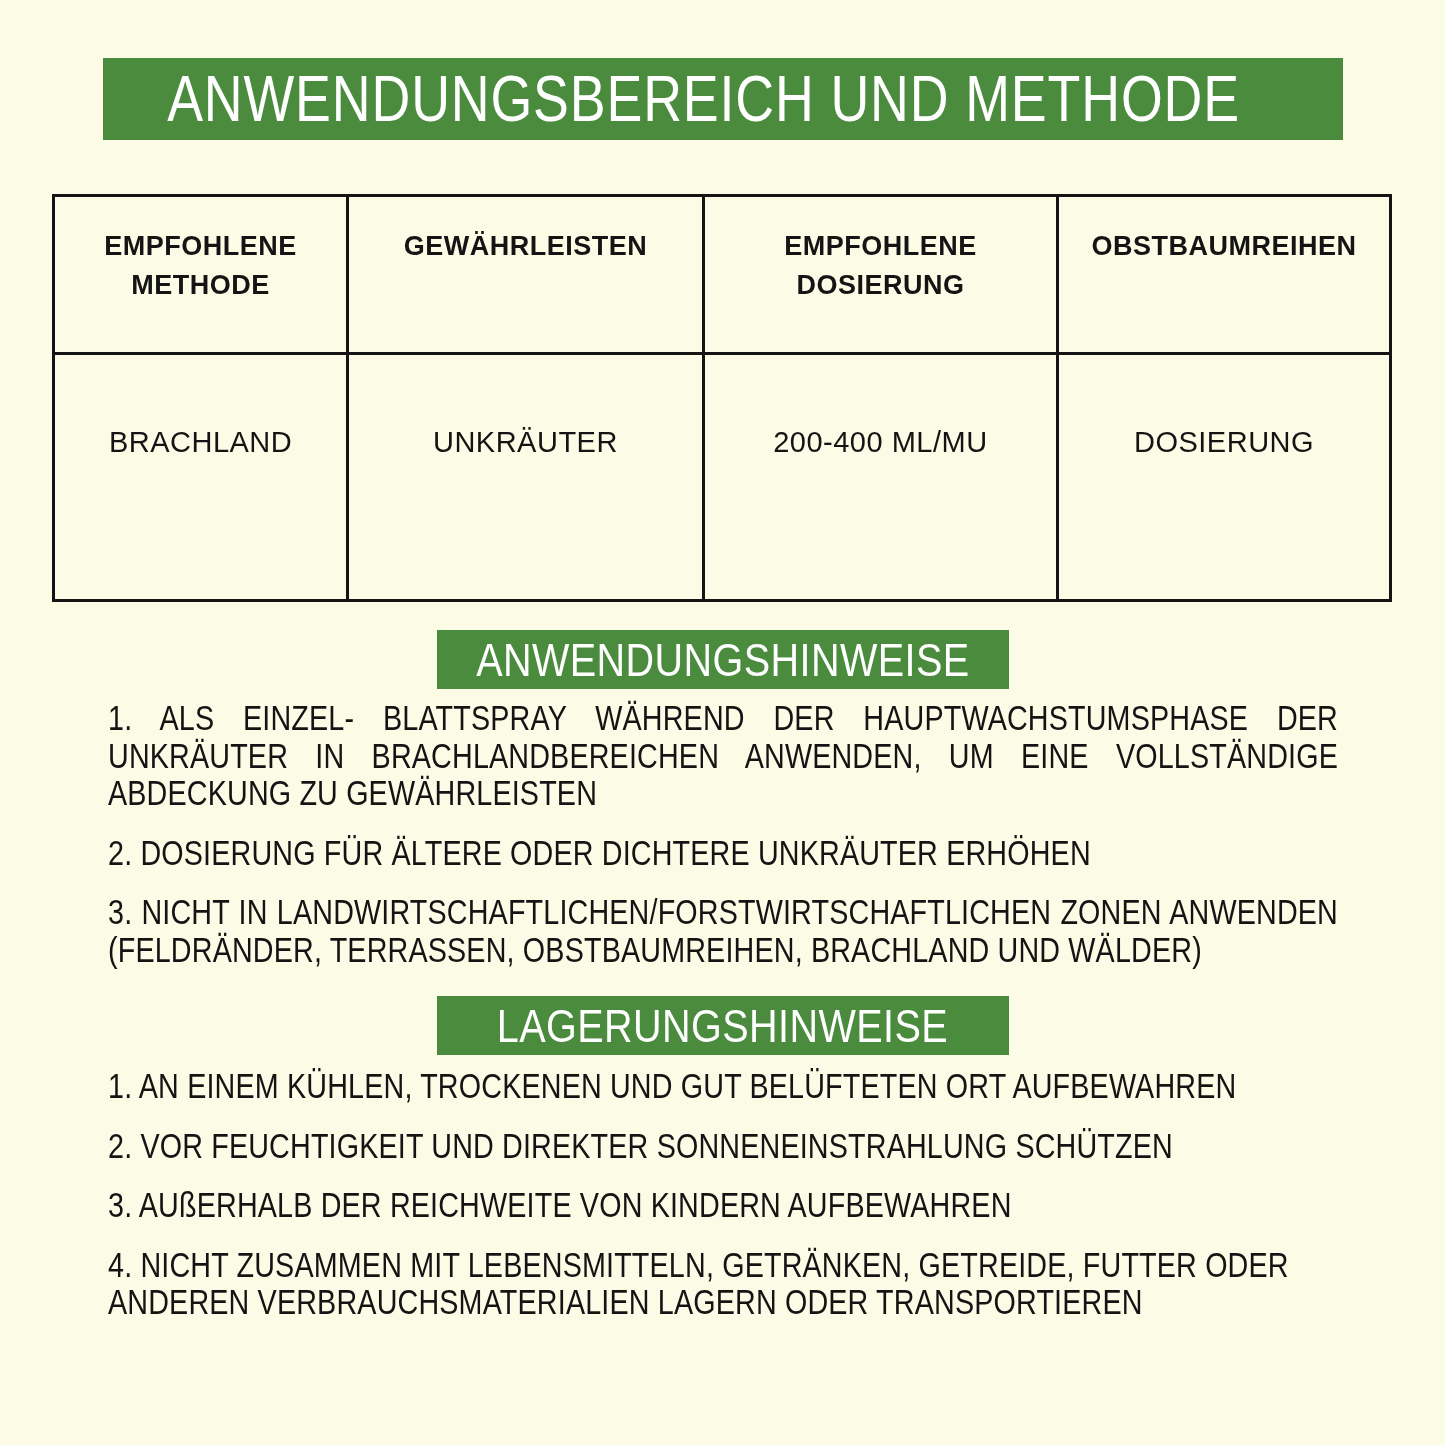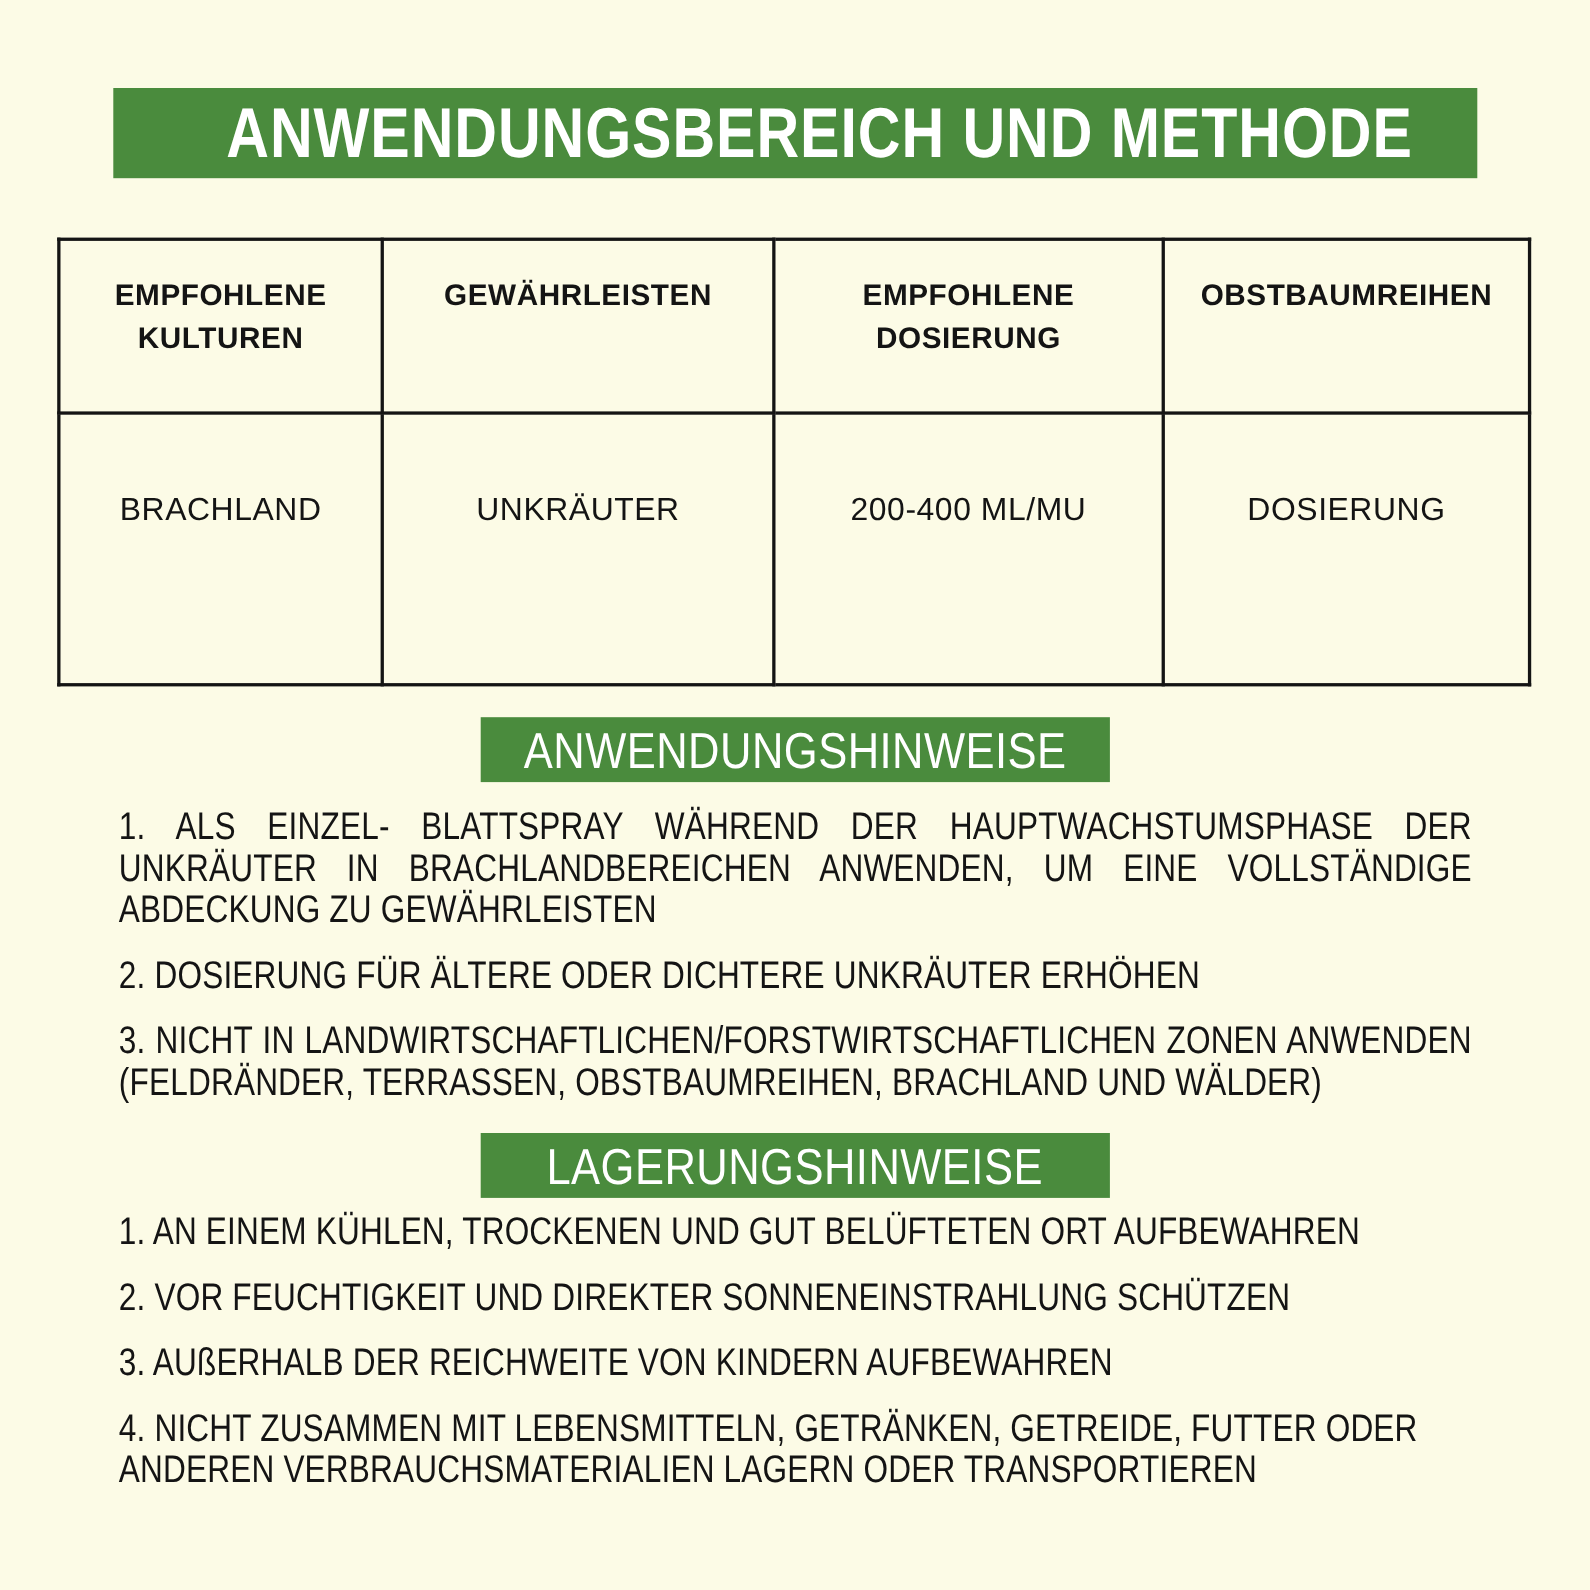--- a/index.html
+++ b/index.html
@@ -13,23 +13,23 @@
     width:1445px;height:1445px;
     background:var(--bg);
     font-family:"Liberation Sans",sans-serif;
     color:var(--ink);
   }
   .page{position:relative;width:1445px;height:1445px;overflow:hidden;}
 
   
   .title-banner{
     width:1240px;height:82px;
-    margin:80px auto 0;
+    margin:58px auto 0;
     background:var(--green);
-    display:flex;align-items:center;justify-content:flex-start;font-weight:bold;
+    display:flex;align-items:center;justify-content:flex-end;
   }
   .title-text{
     color:var(--banner-ink);
     font-size:64px;line-height:1;
     letter-spacing:1px;white-space:nowrap;
     transform:scaleX(0.84);transform-origin:center center;
   }
 
   
   table.app-table{
@@ -86,21 +86,21 @@
     font-size:46px;line-height:1;
     letter-spacing:0.5px;white-space:nowrap;
     transform:scaleX(0.86);transform-origin:center center;
   }
 
   
   .notes{
     margin-left:108px;
     width:1240px;
   }
-  .notes.app{margin-top:22px;}
+  .notes.app{margin-top:10px;}
   .notes.storage{margin-top:12px;}
   .note{
     width:1500px;
     transform:scaleX(0.82);
     transform-origin:0 0;
     font-size:35px;
     line-height:37.5px;
     letter-spacing:0.2px;
     margin:0 0 22px 0;
   }
@@ -118,21 +118,21 @@
 
   <table class="app-table">
     <colgroup>
       <col class="c1">
         <col class="c2">
         <col class="c3">
         <col class="c4">
     </colgroup>
     <thead>
       <tr>
-        <th>EMPFOHLENE KULTUREN</th>
+        <th>EMPFOHLENE METHODE</th>
         <th>GEWÄHRLEISTEN</th>
         <th>EMPFOHLENE DOSIERUNG</th>
         <th>OBSTBAUMREIHEN</th>
       </tr>
     </thead>
     <tbody>
       <tr class="row2">
         <td>BRACHLAND</td>
         <td>UNKRÄUTER</td>
         <td>200-400 ML/MU</td>

